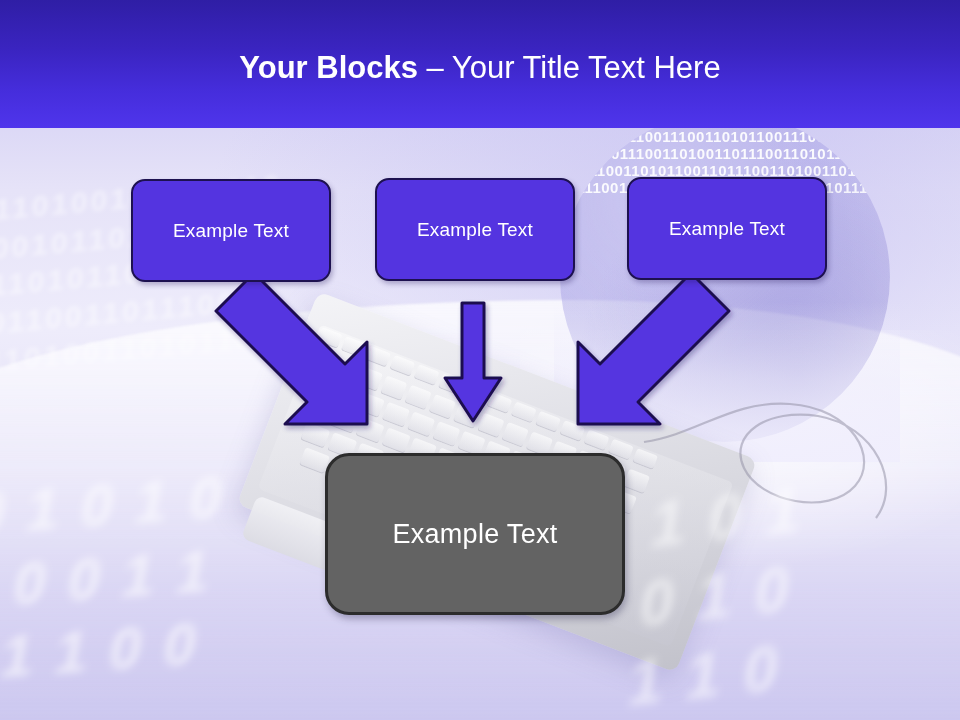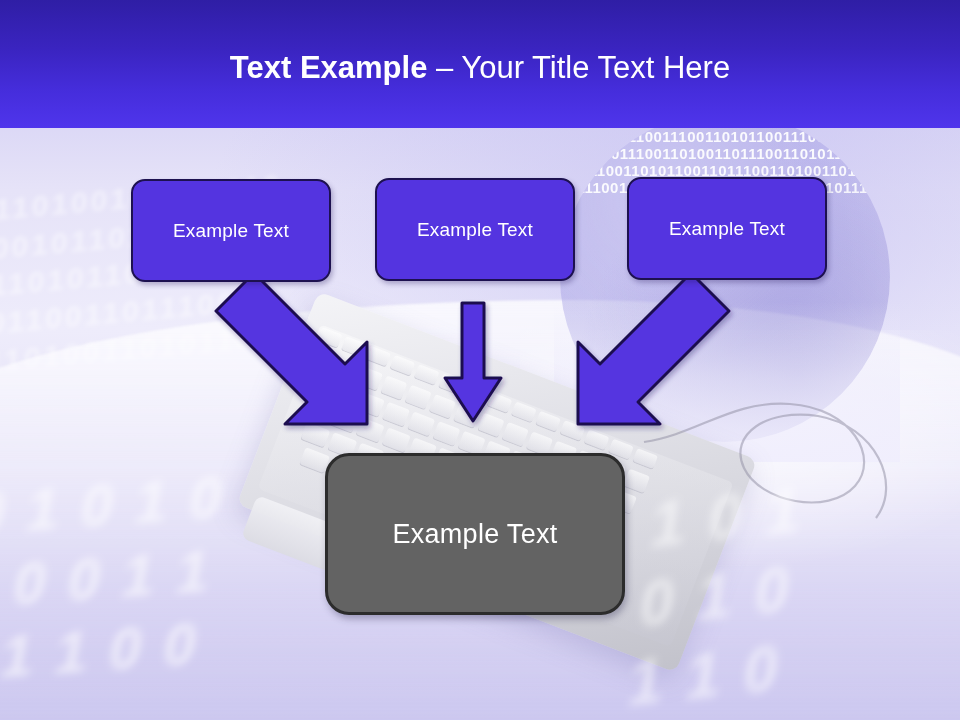--- a/index.html
+++ b/index.html
@@ -384,21 +384,21 @@
       <polygon points="462,303 484,303 484,378 501,378 473,421 445,378 462,378" fill="#5434e0" stroke="#1d1150" stroke-width="3" stroke-linejoin="round"></polygon>
     </g>
 
     <g filter="url(#arrShadow)">
       <polygon points="717,289 735,307 644,398 666,420 584,420 584,338 606,360 697,269" fill="#5434e0" stroke="#1d1150" stroke-width="3" stroke-linejoin="round" transform="translate(-6,4)"></polygon>
     </g>
   </svg>
 
   <div class="header">
     <div class="header-title">
-      <span class="strong">Text Example </span><span class="light">– </span><span class="light">Your Title Text Here</span>
+      <span class="strong">Your Blocks </span><span class="light">– </span><span class="light">Your Title Text Here</span>
     </div>
   </div>
 
   <div class="tbox" id="tbox-1">
     <span>Example Text</span>
   </div>
   <div class="tbox" id="tbox-2">
     <span>Example Text</span>
   </div>
   <div class="tbox" id="tbox-3">

